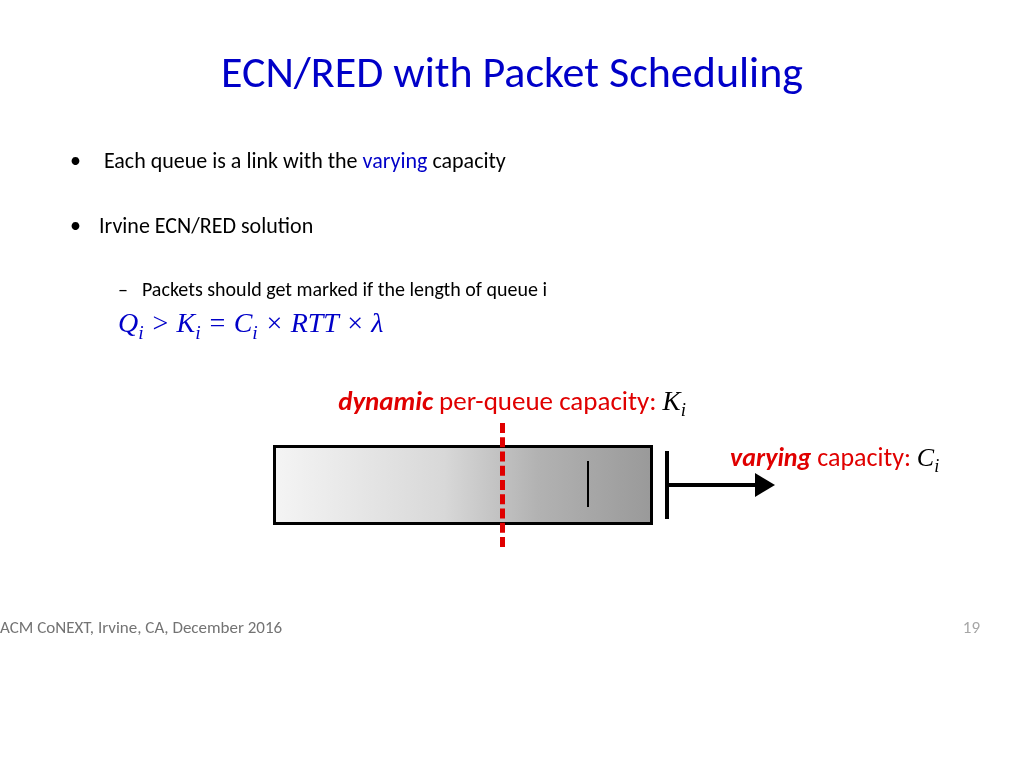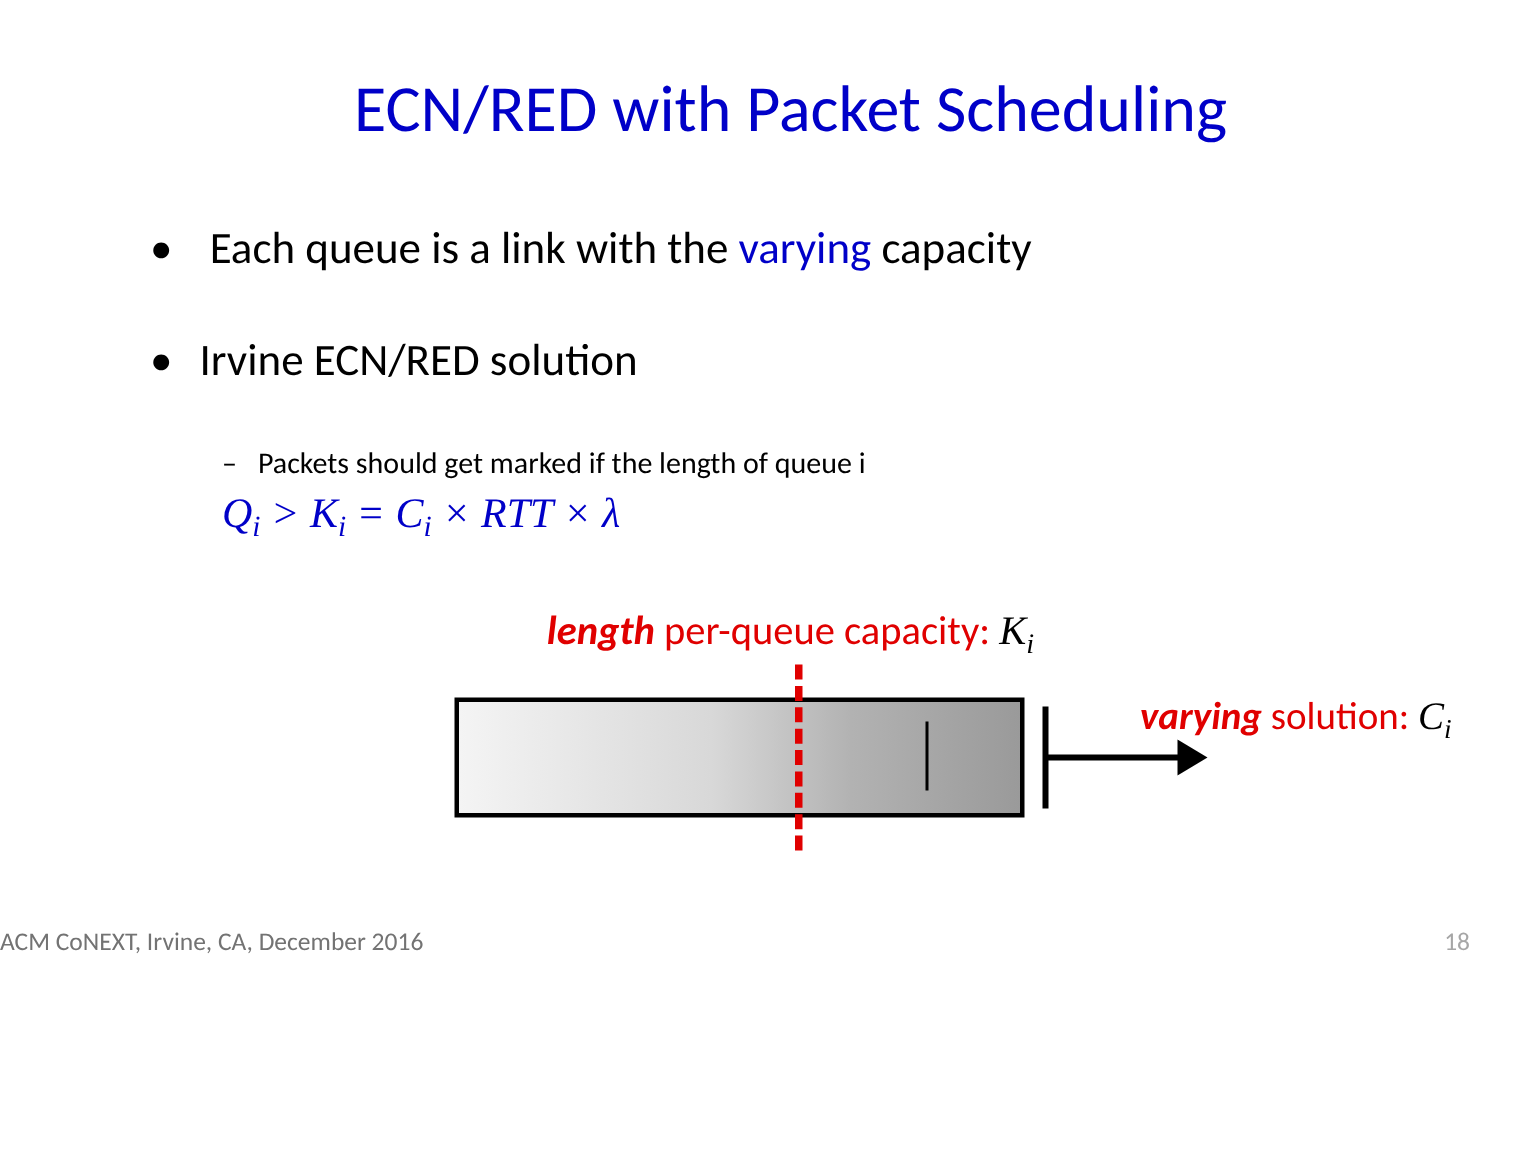--- a/index.html
+++ b/index.html
@@ -1,20 +1,20 @@
 <!DOCTYPE html>
 <html><head>
 <meta charset="utf-8">
 <style>
   * { margin: 0; padding: 0; box-sizing: border-box; }
   html, body { width: 1024px; height: 768px; font-family: Calibri, Arial, sans-serif; background: #fff; }
-  .slide { width: 1024px; height: 664px; position: relative; padding: 45px 70px 0 100px; border-radius: 18px; }
+  .slide { width: 1024px; height: 664px; position: relative; padding: 45px 70px 0 70px; border-radius: 18px; }
   .title { font-size: 44px; color: #0000c8; text-align: center; margin-bottom: 48px; font-weight: 400; }
   .bullets { list-style: none; }
-  .b1 { font-size: 30px; color: #000; margin-bottom: 38px; }
+  .b1 { font-size: 22px; color: #000; margin-bottom: 38px; }
   .b1::before { content: "•"; margin-right: 18px; }
   .b2 { font-size: 20px; color: #000; margin-left: 48px; margin-bottom: 6px; }
   .b2::before { content: "–"; margin-right: 14px; }
   .blue { color: #0000c8; }
   .red { color: #e00000; }
   .boldital { font-weight: bold; font-style: italic; }
   .formula { font-family: 'Cambria Math','Times New Roman',serif; font-style: italic; font-size: 28px; margin-left: 48px; margin-top: 4px; }
   .sub { font-size: 0.7em; vertical-align: sub; font-style: italic; }
   .caption { font-size: 27px; text-align: center; margin-top: 40px; margin-bottom: 12px; }
   .mathvar { font-family: 'Cambria Math','Times New Roman',serif; font-style: italic; }
@@ -42,31 +42,31 @@
     </li>
     <li class="b1">Irvine ECN/RED solution</li>
     <li class="b2">Packets should get marked if the length of queue i</li>
   </ul>
 
   <div class="formula blue">
     <span>Q</span><span class="sub">i</span><span> &gt; </span><span>K</span><span class="sub">i</span><span> = </span><span>C</span><span class="sub">i</span><span> × </span><span>RTT</span><span> × </span><span>λ</span>
   </div>
 
   <div class="caption">
-    <span class="red boldital">length</span><span class="red"> per-queue capacity: </span><span class="mathvar">K</span><span class="mathvar sub">i</span>
+    <span class="red boldital">dynamic</span><span class="red"> per-queue capacity: </span><span class="mathvar">K</span><span class="mathvar sub">i</span>
   </div>
 
   <div class="diagram">
     <div class="queue-box"></div>
     <div class="inner-tick"></div>
     <div class="dashed"></div>
     <div class="arrow-bar"></div>
     <div class="arrow-line"></div>
     <div class="arrow-head"></div>
     <div class="cap-label">
-      <span class="red boldital">varying</span><span class="red"> solution: </span><span class="mathvar">C</span><span class="mathvar sub">i</span>
+      <span class="red boldital">varying</span><span class="red"> capacity: </span><span class="mathvar">C</span><span class="mathvar sub">i</span>
     </div>
   </div>
 
   <div class="footer">ACM CoNEXT, Irvine, CA, December 2016</div>
-  <div class="pagenum">18</div>
+  <div class="pagenum">19</div>
 
 </div>
 
 </body></html>

